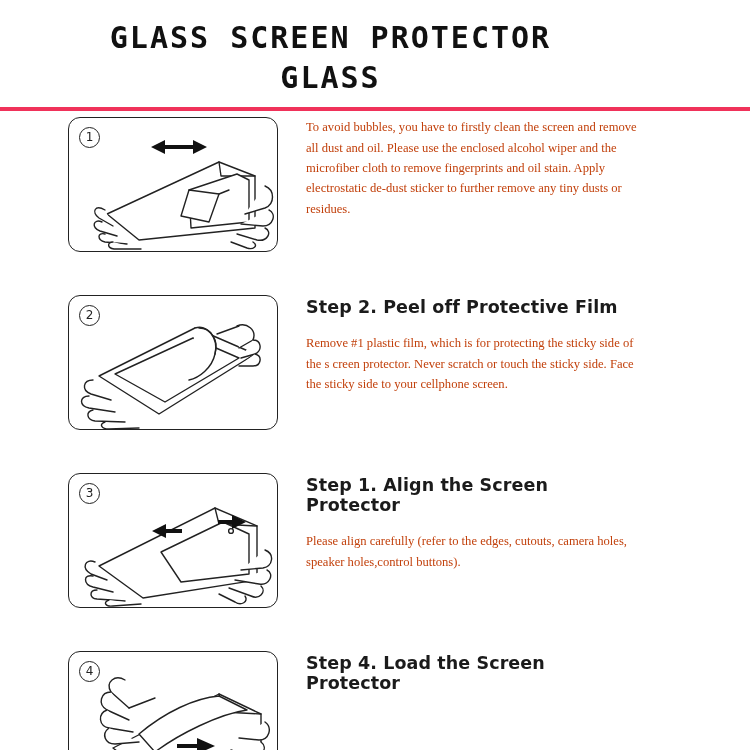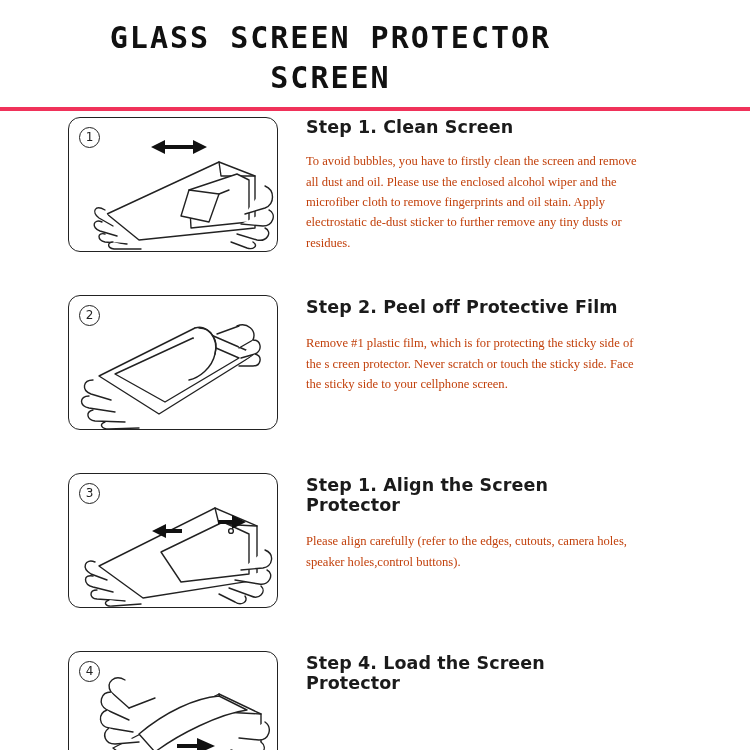--- a/index.html
+++ b/index.html
@@ -117,21 +117,21 @@
     top: 0;
   }
 </style>
 </head>
 <body>
 
 <div class="page">
 
   <div class="header">
     <div class="title-line">GLASS SCREEN PROTECTOR</div>
-    <div class="title-line second">SCREEN</div>
+    <div class="title-line second">GLASS</div>
   </div>
   <div class="rule" style="background: rgb(240, 50, 90);"></div>
 
   <div class="steps">
 
     <div class="step s1">
       <div class="figure">
         <div class="badge">1</div>
         <svg width="208" height="133" viewBox="0 0 208 133">
           <g fill="none" stroke="#222" stroke-width="1.4" stroke-linejoin="round" stroke-linecap="round">
@@ -155,21 +155,20 @@
             <path d="M184 124 C190 128 184 132 178 130 L162 124" fill="#fff"></path>
           </g>
 
           <g fill="#111">
             <path d="M96 22 L82 29 L96 36 L96 31 L112 31 L112 27 L96 27 Z"></path>
             <path d="M124 22 L138 29 L124 36 L124 31 L110 31 L110 27 L124 27 Z"></path>
           </g>
         </svg>
       </div>
       <div class="text-col">
-        <h2>Step 1. Clean Screen</h2>
         <p>To avoid bubbles, you have to firstly clean the screen and remove all dust and oil. Please use the enclosed alcohol wiper and the microfiber cloth to remove fingerprints and oil stain. Apply electrostatic de-dust sticker to further remove any tiny dusts or residues.</p>
       </div>
     </div>
 
     <div class="step s2">
       <div class="figure">
         <div class="badge">2</div>
         <svg width="208" height="133" viewBox="0 0 208 133">
           <g fill="none" stroke="#222" stroke-width="1.4" stroke-linejoin="round" stroke-linecap="round">
 

